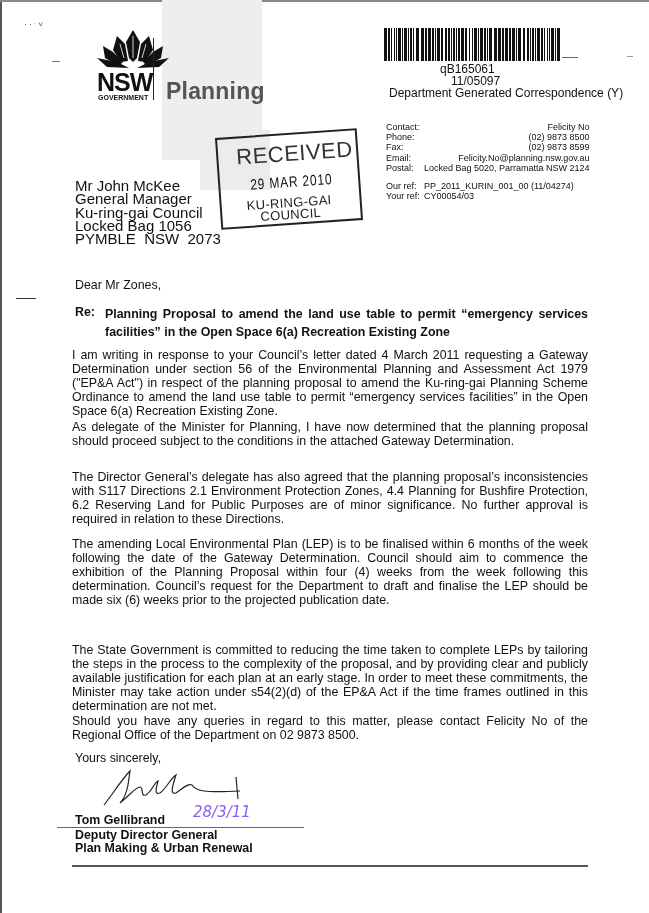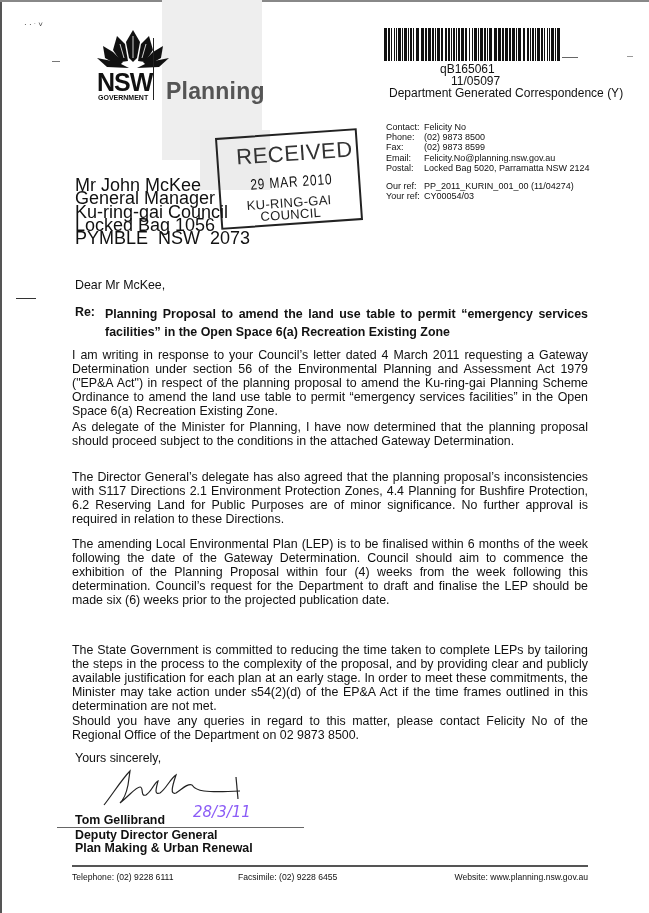--- a/index.html
+++ b/index.html
@@ -21,36 +21,36 @@
   .planning { left: 166px; top: 78px; font-size: 23px; color: #555; font-weight: bold; letter-spacing: 0.2px; }
 
   .barcode { left: 382px; top: 28px; width: 178px; height: 33px; }
   .barcode-tail { left: 562px; top: 57px; width: 16px; height: 1px; background: #666; }
   .barcode-dots { left: 627px; top: 56px; width: 6px; height: 1px; background: #999; }
   .bc-id { left: 440px; top: 62px; font-size: 12px; }
   .bc-num { left: 451px; top: 74px; font-size: 12px; }
   .bc-desc { left: 389px; top: 86px; font-size: 12px; }
 
   .contact { left: 386px; top: 122px; font-size: 9px; line-height: 10.2px; }
-  .contact .row { display: flex; }
+  .contact .row { display: flex; justify-content: space-between; }
   .contact .k { width: 38px; }
   .refs { left: 386px; top: 181px; font-size: 9px; line-height: 10.2px; }
   .refs .row { display: flex; }
   .refs .k { width: 38px; }
 
   .stamp {
     left: 218px; top: 133px; width: 138px; height: 88px; border: 2px solid #222;
     transform: rotate(-4deg); transform-origin: center; background: transparent;
   }
   .stamp .s1 { position: absolute; left: 18px; top: 6px; font-size: 22px; color: #333; letter-spacing: 0.5px; }
   .stamp .s2 { position: absolute; left: 30px; top: 38px; font-size: 15px; color: #111; transform: scaleX(0.8); transform-origin: left; letter-spacing: 1px; }
   .stamp .s3 { position: absolute; left: 25px; top: 60px; font-size: 13px; color: #222; letter-spacing: 0.3px; }
   .stamp .s4 { position: absolute; left: 38px; top: 72px; font-size: 13px; color: #222; letter-spacing: 0.3px; }
 
-  .addressee { left: 75px; top: 179px; font-size: 18px; line-height: 13.3px; }
+  .addressee { left: 75px; top: 179px; font-size: 15px; line-height: 13.3px; }
   .salutation { left: 75px; top: 278px; font-size: 12.4px; }
   .margin-dash { left: 16px; top: 298px; width: 20px; height: 1px; background: #333; }
 
   .re-label { left: 75px; top: 305px; font-size: 12.4px; font-weight: bold; }
   .re-text { left: 105px; top: 305px; width: 483px; font-size: 12.4px; font-weight: bold; line-height: 18px; text-align: justify; }
 
   .para { left: 72px; width: 516px; font-size: 12.4px; line-height: 14px; text-align: justify; }
   .p1 { top: 348px; }
   .p2 { top: 420px; }
   .p3 { top: 470px; }
@@ -212,21 +212,21 @@
 </div>
 
 <div class="abs addressee">
   <div>Mr John McKee</div>
   <div>General Manager</div>
   <div>Ku-ring-gai Council</div>
   <div>Locked Bag 1056</div>
   <div style="white-space:pre;">PYMBLE  NSW  2073</div>
 </div>
 
-<div class="abs salutation">Dear Mr McKee,</div>
+<div class="abs salutation">Dear Mr Zones,</div>
 <div class="abs margin-dash"></div>
 
 <div class="abs re-label">Re:</div>
 <div class="abs re-text">Planning Proposal to amend the land use table to permit “emergency services facilities” in the Open Space 6(a) Recreation Existing Zone</div>
 
 <div class="abs para p1">I am writing in response to your Council’s letter dated 4 March 2011 requesting a Gateway Determination under section 56 of the Environmental Planning and Assessment Act 1979 ("EP&amp;A Act") in respect of the planning proposal to amend the Ku-ring-gai Planning Scheme Ordinance to amend the land use table to permit “emergency services facilities” in the Open Space 6(a) Recreation Existing Zone.</div>
 <div class="abs para p2">As delegate of the Minister for Planning, I have now determined that the planning proposal should proceed subject to the conditions in the attached Gateway Determination.</div>
 <div class="abs para p3">The Director General’s delegate has also agreed that the planning proposal’s inconsistencies with S117 Directions 2.1 Environment Protection Zones, 4.4 Planning for Bushfire Protection, 6.2 Reserving Land for Public Purposes are of minor significance.  No further approval is required in relation to these Directions.</div>
 <div class="abs para p4">The amending Local Environmental Plan (LEP) is to be finalised within 6 months of the week following the date of the Gateway Determination.  Council should aim to commence the exhibition of the Planning Proposal within four (4) weeks from the week following this determination.  Council’s request for the Department to draft and finalise the LEP should be made six (6) weeks prior to the projected publication date.</div>
 <div class="abs para p5">The State Government is committed to reducing the time taken to complete LEPs by tailoring the steps in the process to the complexity of the proposal, and by providing clear and publicly available justification for each plan at an early stage.  In order to meet these commitments, the Minister may take action under s54(2)(d) of the EP&amp;A Act if the time frames outlined in this determination are not met.</div>
@@ -240,18 +240,13 @@
 <div class="abs sig-date">
   <span style="font-family:'DejaVu Sans', sans-serif;font-size:15px;font-style:italic;color:#8b5cf6;">28/3/11</span>
 </div>
 <div class="abs signer-name">Tom Gellibrand</div>
 <div class="abs sig-line"></div>
 <div class="abs signer-title1">Deputy Director General</div>
 <div class="abs signer-title2">Plan Making &amp; Urban Renewal</div>
 
 <div class="abs footer-rule"></div>
 <div class="abs footer">
-  <div class="row">
-    <span class="c1">Telephone: (02) 9228 6111</span>
-    <span class="c2b">Facsimile: (02) 9228 6455</span>
-    <span class="c3">Website: www.planning.nsw.gov.au</span>
-  </div>
 </div>
 
 </body></html>

